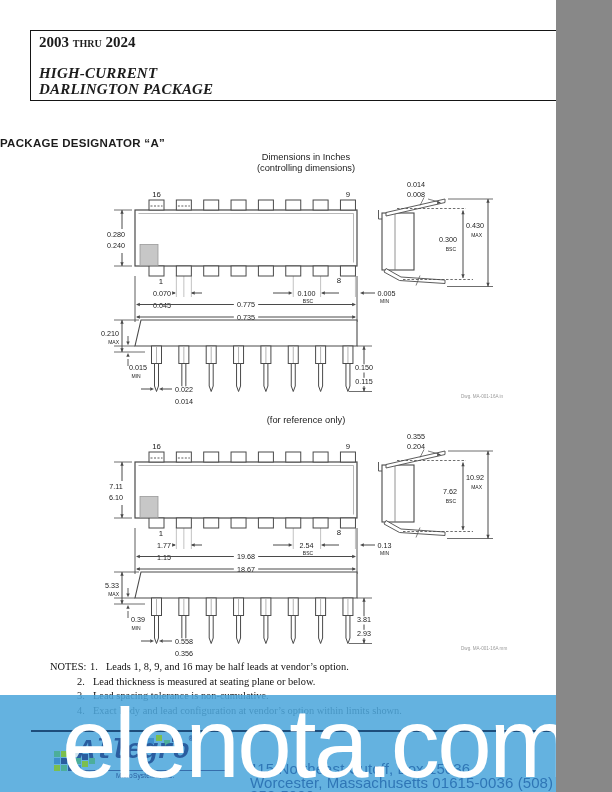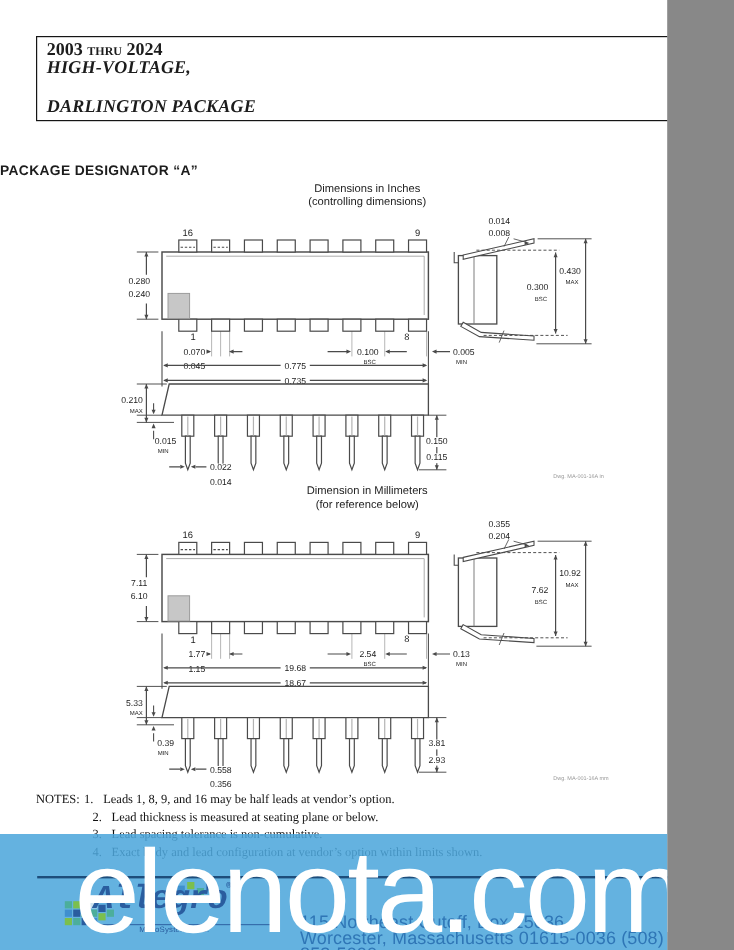--- a/index.html
+++ b/index.html
@@ -15,21 +15,21 @@
   .ttl{position:absolute;left:0;width:612px;text-align:left;font-weight:bold;font-size:11.5px;letter-spacing:.3px;}
   .sub{position:absolute;left:0;width:612px;text-align:center;font-size:9.3px;color:#222;}
   
   svg text{font-family:"Liberation Sans",sans-serif;}
   .drw{position:absolute;left:95px;}
   
   .notes{position:absolute;left:30px;top:660px;width:540px;font-family:"Liberation Serif",serif;
          font-size:10.4px;line-height:14.6px;color:#111;z-index:0;}
   .nrow{white-space:nowrap;}
   .nrow .ind{display:inline-block;width:47px;}
-  .nlab{display:inline-block;width:40px;}
+  .nlab{display:inline-block;width:40px;margin-left:20px;}
   .nnum{display:inline-block;width:16px;}
   
   .band{position:absolute;left:0;top:695px;width:612px;height:97px;z-index:1;}
   .rule{position:absolute;left:31px;top:730px;width:545px;height:2px;z-index:2;}
   .logo{position:absolute;left:52px;top:735px;width:190px;height:48px;z-index:2;}
   .logo-word{position:absolute;left:26px;top:0px;font-family:Liberation Mono, monospace;
              font-style:italic;font-weight:bold;font-size:28px;color:#2a5d9f;letter-spacing:-1px;}
   .logo-reg{font-size:7px;vertical-align:top;font-style:normal;}
   .logo-rule{position:absolute;left:30px;top:35px;width:148px;height:1px;background:#2a5d9f;opacity:.8;}
   .logo-sub{position:absolute;left:64px;top:37px;font-size:6.5px;color:#2a5d9f;letter-spacing:.2px;}
@@ -42,21 +42,21 @@
 <body>
 
 <div class="page">
 
   <div class="hdr">
     <div class="hdr-line1">
       <span>2003</span>
       <span class="hdr-thru">THRU</span>
       <span>2024</span>
     </div>
-    <div class="hdr-it" style="top:18px">HIGH-VOLTAGE,</div>
+    <div class="hdr-it" style="top:34px">HIGH-CURRENT</div>
     <div class="hdr-it" style="top:50px">DARLINGTON PACKAGE</div>
   </div>
 
   <div class="ttl" style="top:137px">PACKAGE DESIGNATOR “A”</div>
   <div class="sub" style="top:163px">(controlling dimensions)</div>
   <div class="sub" style="top:152px">Dimensions in Inches</div>
 
   <svg id="drw-in" class="drw" style="top:176px" width="430" height="240" viewBox="0 0 430 240">
       <line x1="61.5" y1="25" x2="61.5" y2="33.5" stroke="#b3b3b3" stroke-width="1"></line>
       <line x1="61.5" y1="90.5" x2="61.5" y2="99" stroke="#b3b3b3" stroke-width="1"></line>
@@ -222,22 +222,21 @@
       <line x1="353" y1="23" x2="398" y2="23" stroke="#4a4a4a" stroke-width="0.8"></line>
       <line x1="352" y1="110.5" x2="398" y2="110.5" stroke="#4a4a4a" stroke-width="0.8"></line>
       <line x1="393" y1="23" x2="393" y2="110.5" stroke="#4a4a4a" stroke-width="1"></line>
       <polygon points="393,23 391.3,26.8 394.7,26.8" fill="#4a4a4a"></polygon>
       <polygon points="393,110.5 391.3,106.7 394.7,106.7" fill="#4a4a4a"></polygon>
       <text x="389" y="52" font-size="7.2" text-anchor="end" fill="#1c1c1c">0.430</text>
       <text x="387" y="61" font-size="5" text-anchor="end" fill="#1c1c1c">MAX</text>
       <text x="366" y="222" font-size="4.6" text-anchor="start" fill="#9a9a9a">Dwg. MA-001-16A in</text>
     </svg>
 
-  <div class="sub" style="top:404px">Dimension in Millimeters</div>
-  <div class="sub" style="top:415px">(for reference below)</div>
+  <div class="sub" style="top:415px">(for reference only)</div>
 
   <svg id="drw-mm" class="drw" style="top:428px" width="430" height="240" viewBox="0 0 430 240">
       <line x1="61.5" y1="25" x2="61.5" y2="33.5" stroke="#b3b3b3" stroke-width="1"></line>
       <line x1="61.5" y1="90.5" x2="61.5" y2="99" stroke="#b3b3b3" stroke-width="1"></line>
       <line x1="88.85" y1="25" x2="88.85" y2="33.5" stroke="#b3b3b3" stroke-width="1"></line>
       <line x1="88.85" y1="90.5" x2="88.85" y2="99" stroke="#b3b3b3" stroke-width="1"></line>
       <line x1="116.2" y1="25" x2="116.2" y2="33.5" stroke="#b3b3b3" stroke-width="1"></line>
       <line x1="116.2" y1="90.5" x2="116.2" y2="99" stroke="#b3b3b3" stroke-width="1"></line>
       <line x1="143.55" y1="25" x2="143.55" y2="33.5" stroke="#b3b3b3" stroke-width="1"></line>
       <line x1="143.55" y1="90.5" x2="143.55" y2="99" stroke="#b3b3b3" stroke-width="1"></line>

